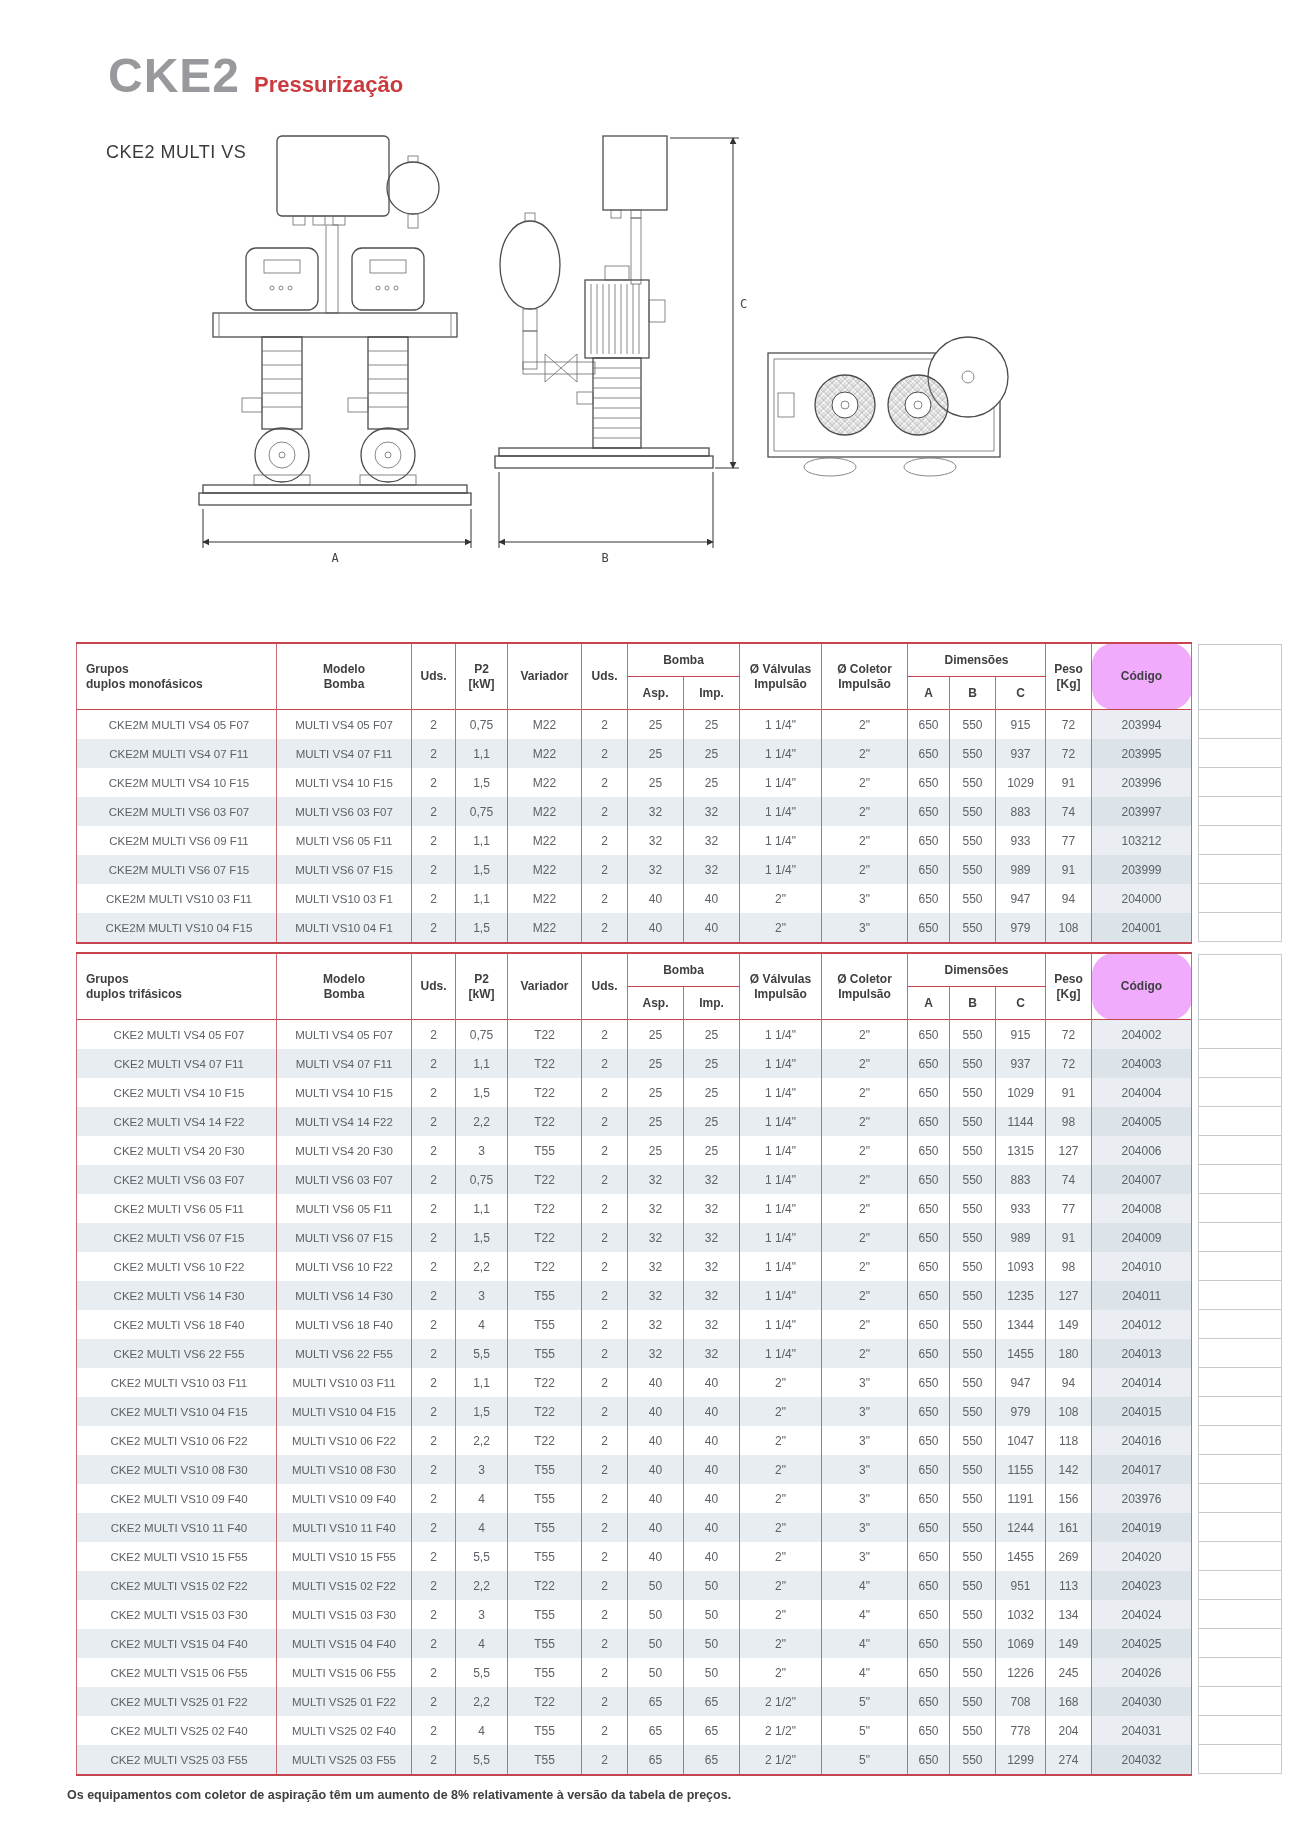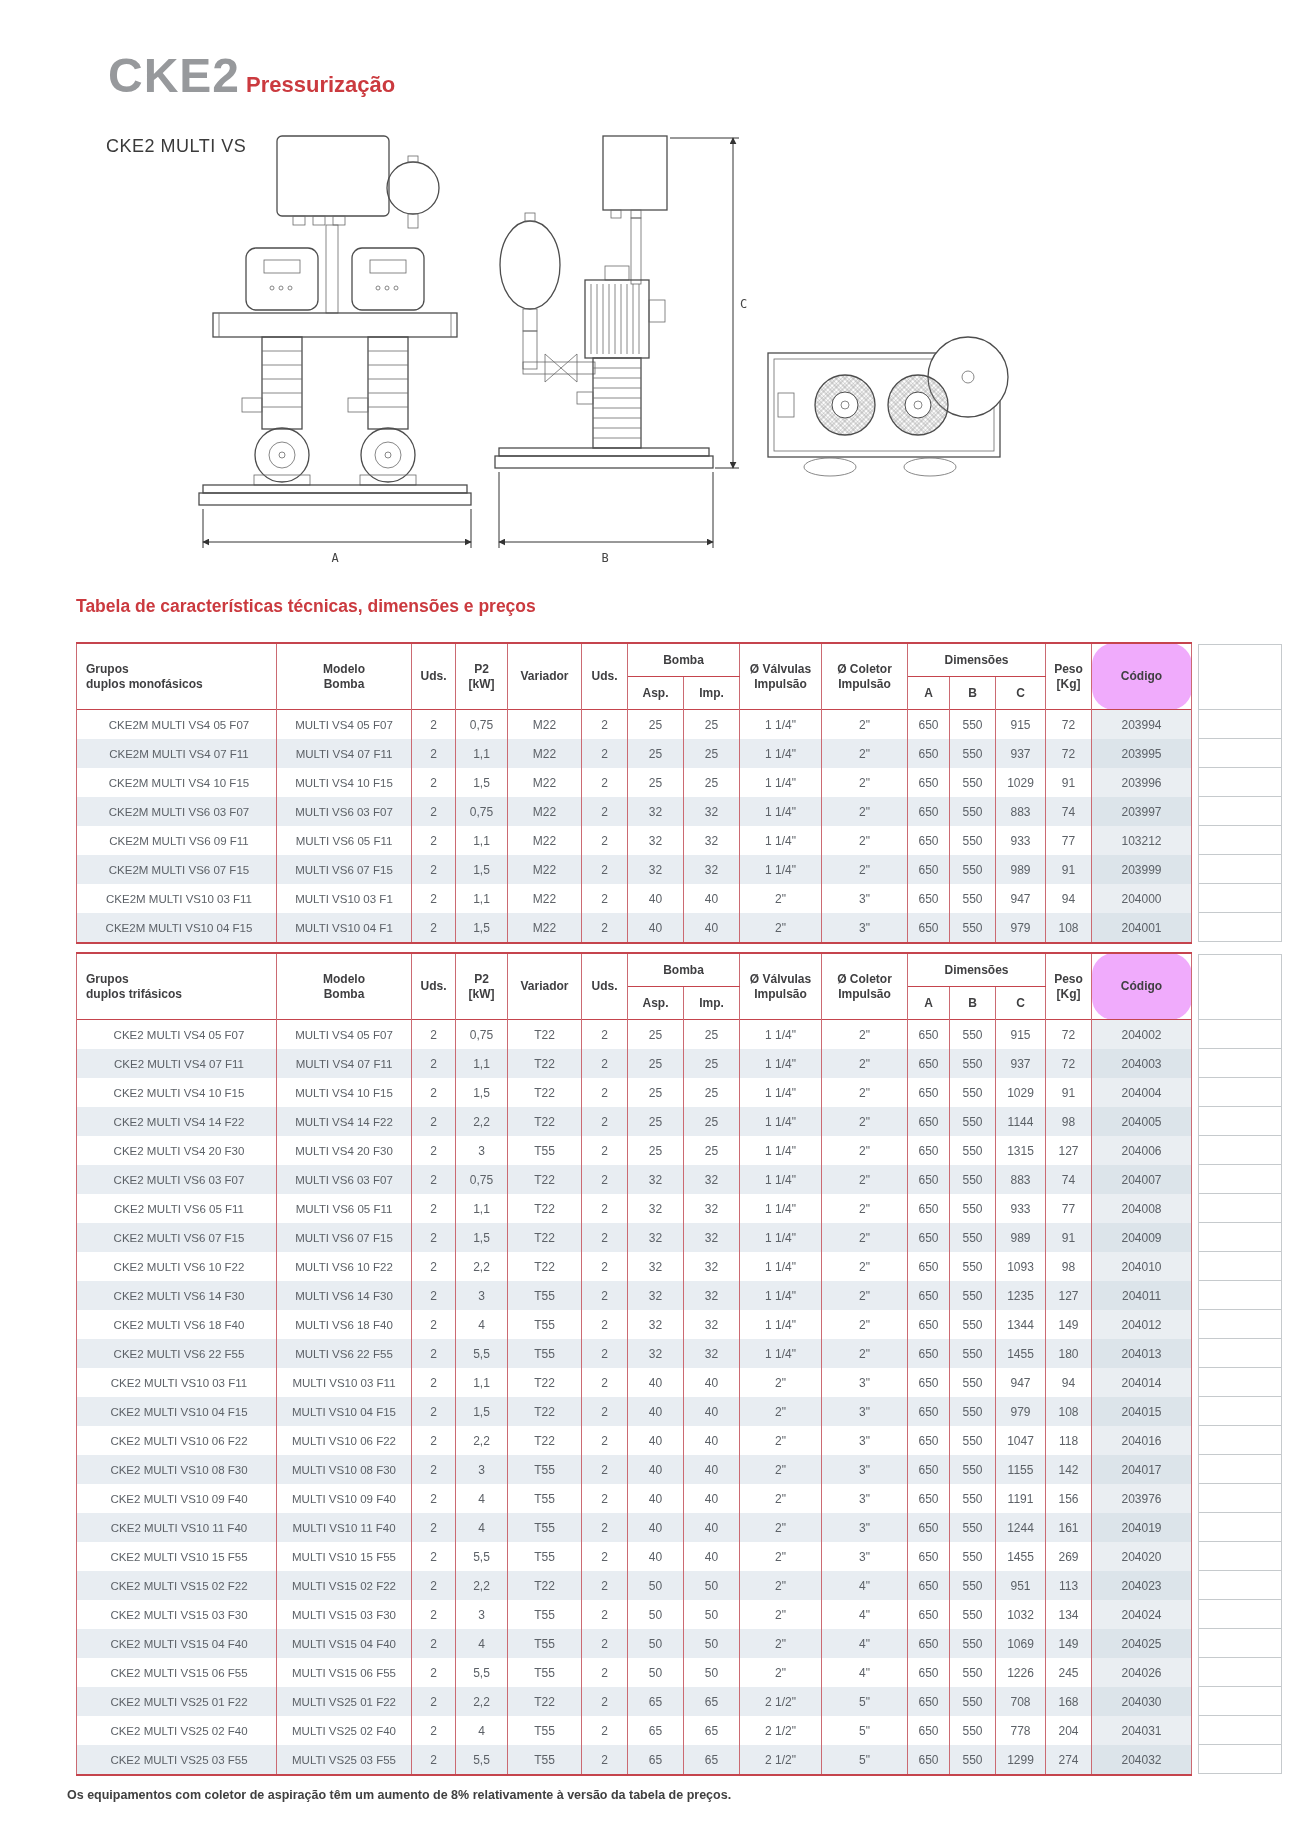--- a/index.html
+++ b/index.html
@@ -1,23 +1,23 @@
 <!DOCTYPE html>
 <html><head>
 <meta charset="utf-8">
 <style>
   html,body{margin:0;padding:0;background:#fff;}
   .page{position:relative;width:1305px;height:1842px;background:#fff;overflow:hidden;
         font-family:"Liberation Sans",sans-serif;}
 
   
-  .brand{position:absolute;left:108px;top:48px;display:flex;align-items:baseline;gap:6px;}
+  .brand{position:absolute;left:108px;top:48px;display:flex;align-items:baseline;gap:14px;}
   .brand-main{font-size:48px;font-weight:bold;color:#97999c;letter-spacing:1px;}
   .brand-sub{font-size:22px;font-weight:600;color:#cb3a3f;}
-  .product-label{position:absolute;left:106px;top:136px;font-size:18px;color:#3a3a3a;letter-spacing:.5px;}
+  .product-label{position:absolute;left:106px;top:142px;font-size:18px;color:#3a3a3a;letter-spacing:.5px;}
 
   
   .drawing{position:absolute;}
   .drawing svg{display:block;}
   .dwg{stroke:#4d4d4d;stroke-width:1.3;fill:none;}
   .dwg-thin{stroke:#6a6a6a;stroke-width:.8;fill:none;}
   .dim{stroke:#333;stroke-width:1;fill:none;}
   .dim-label{font-family:"DejaVu Sans Mono",monospace;font-size:12px;fill:#444;}
 
   
@@ -181,21 +181,20 @@
       <circle cx="85" cy="90" r="13" fill="#fff" stroke="#4d4d4d" stroke-width="1"></circle>
       <circle cx="158" cy="90" r="13" fill="#fff" stroke="#4d4d4d" stroke-width="1"></circle>
       <circle class="dwg-thin" cx="85" cy="90" r="4"></circle>
       <circle class="dwg-thin" cx="158" cy="90" r="4"></circle>
 
       <ellipse class="dwg-thin" cx="70" cy="152" rx="26" ry="9"></ellipse>
       <ellipse class="dwg-thin" cx="170" cy="152" rx="26" ry="9"></ellipse>
     </svg>
   </div>
 
-  <div class="section-title">Tabela de características técnicas, dimensões e preços</div>
 
   <div class="tbl-wrap" style="top:642px;">
     <table class="spec">
       <colgroup>
         <col style="width:200px">
           <col style="width:135px">
           <col style="width:44px">
           <col style="width:52px">
         <col style="width:74px">
           <col style="width:46px">

